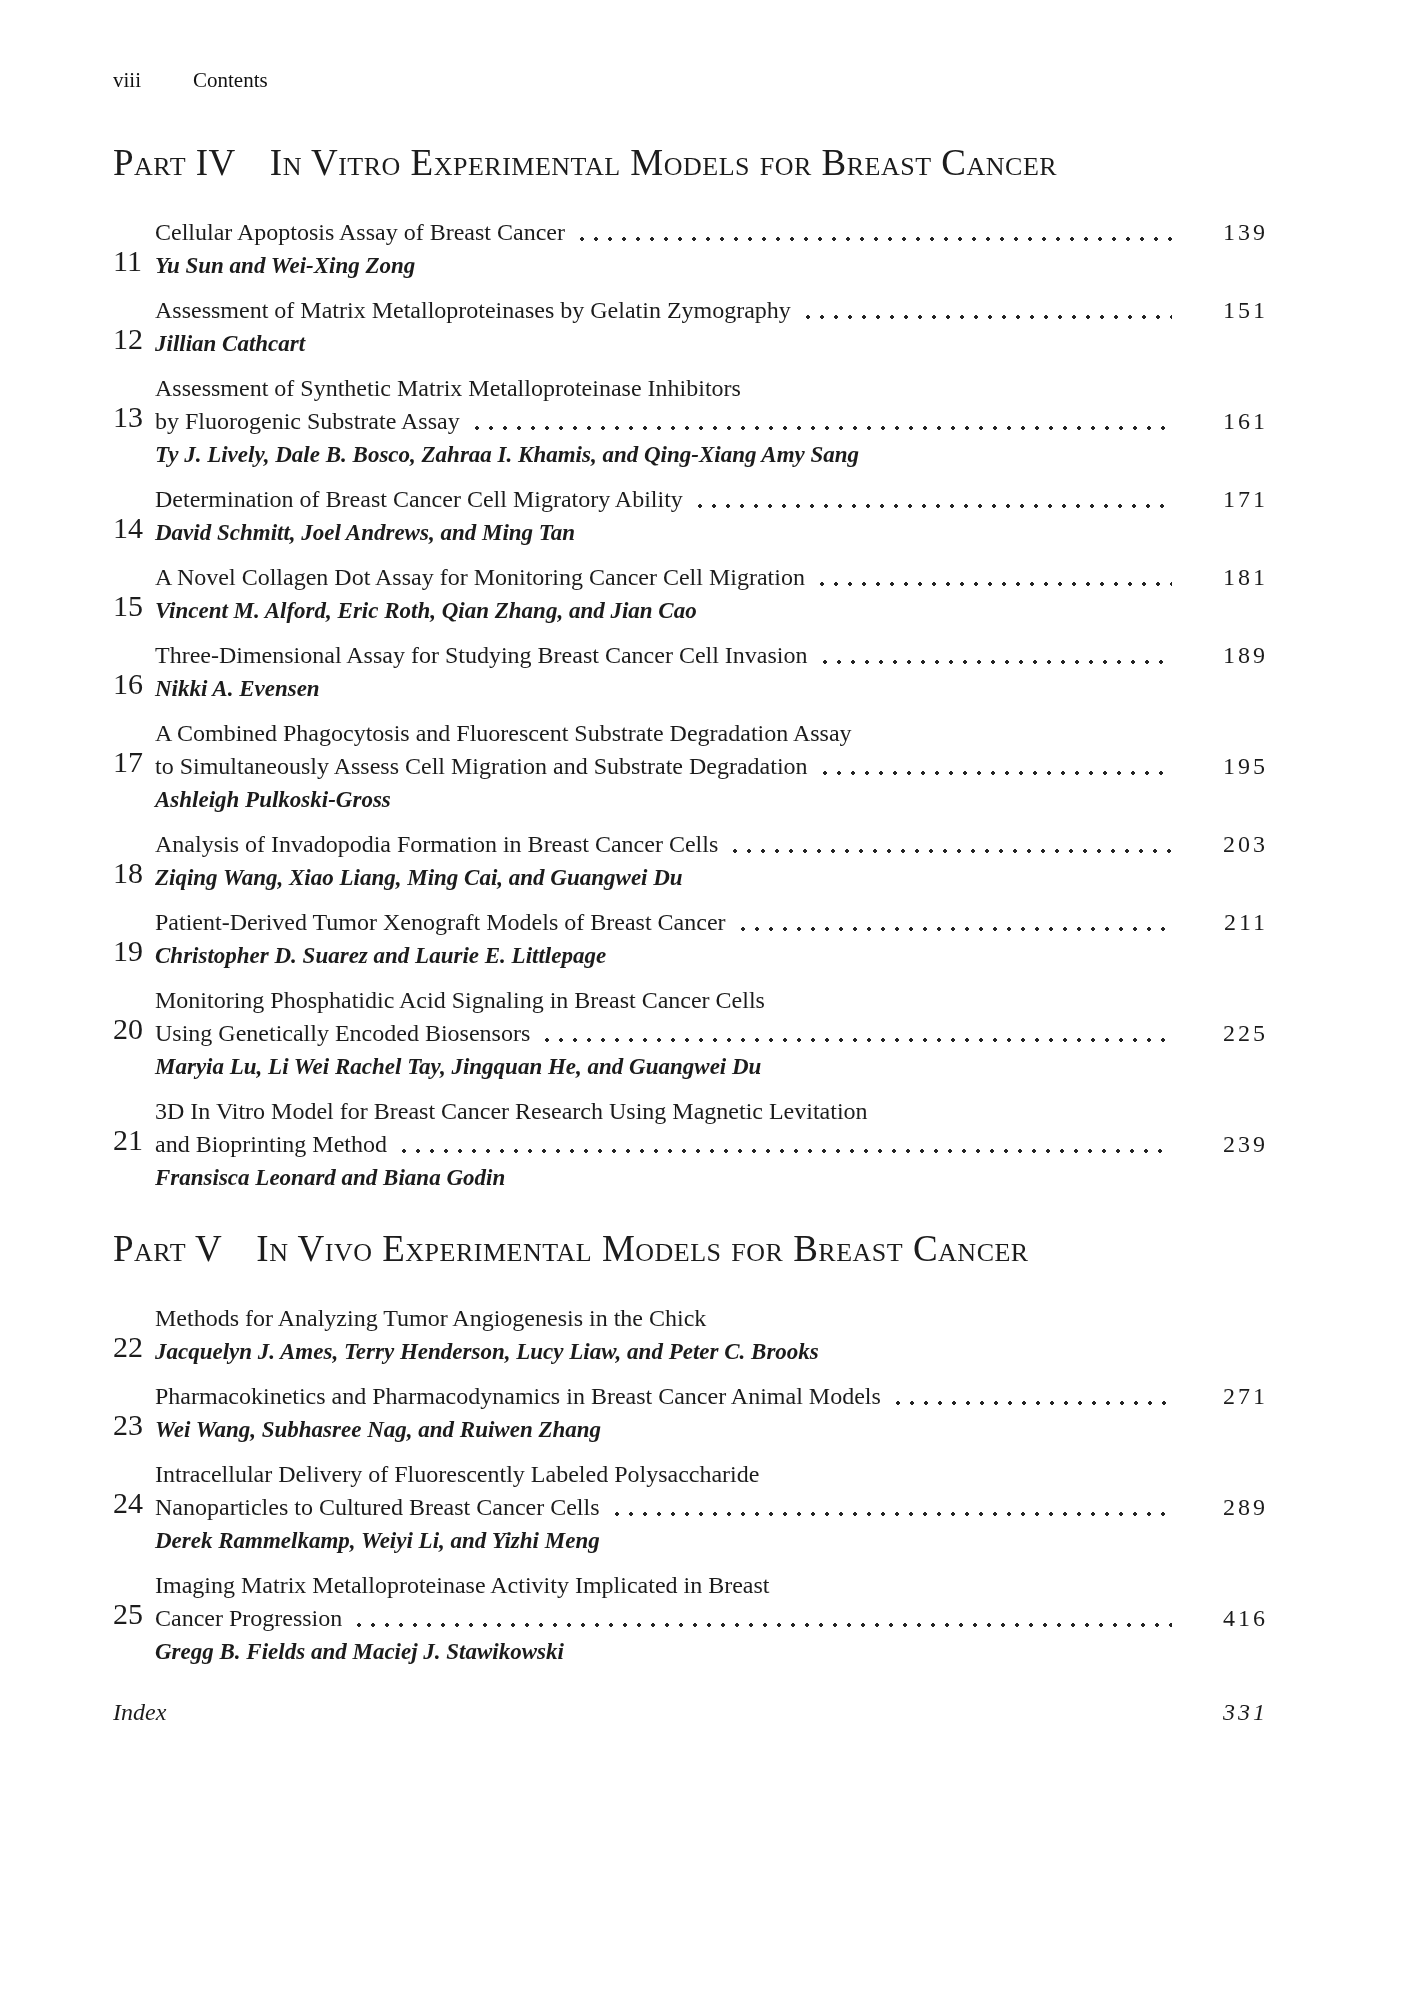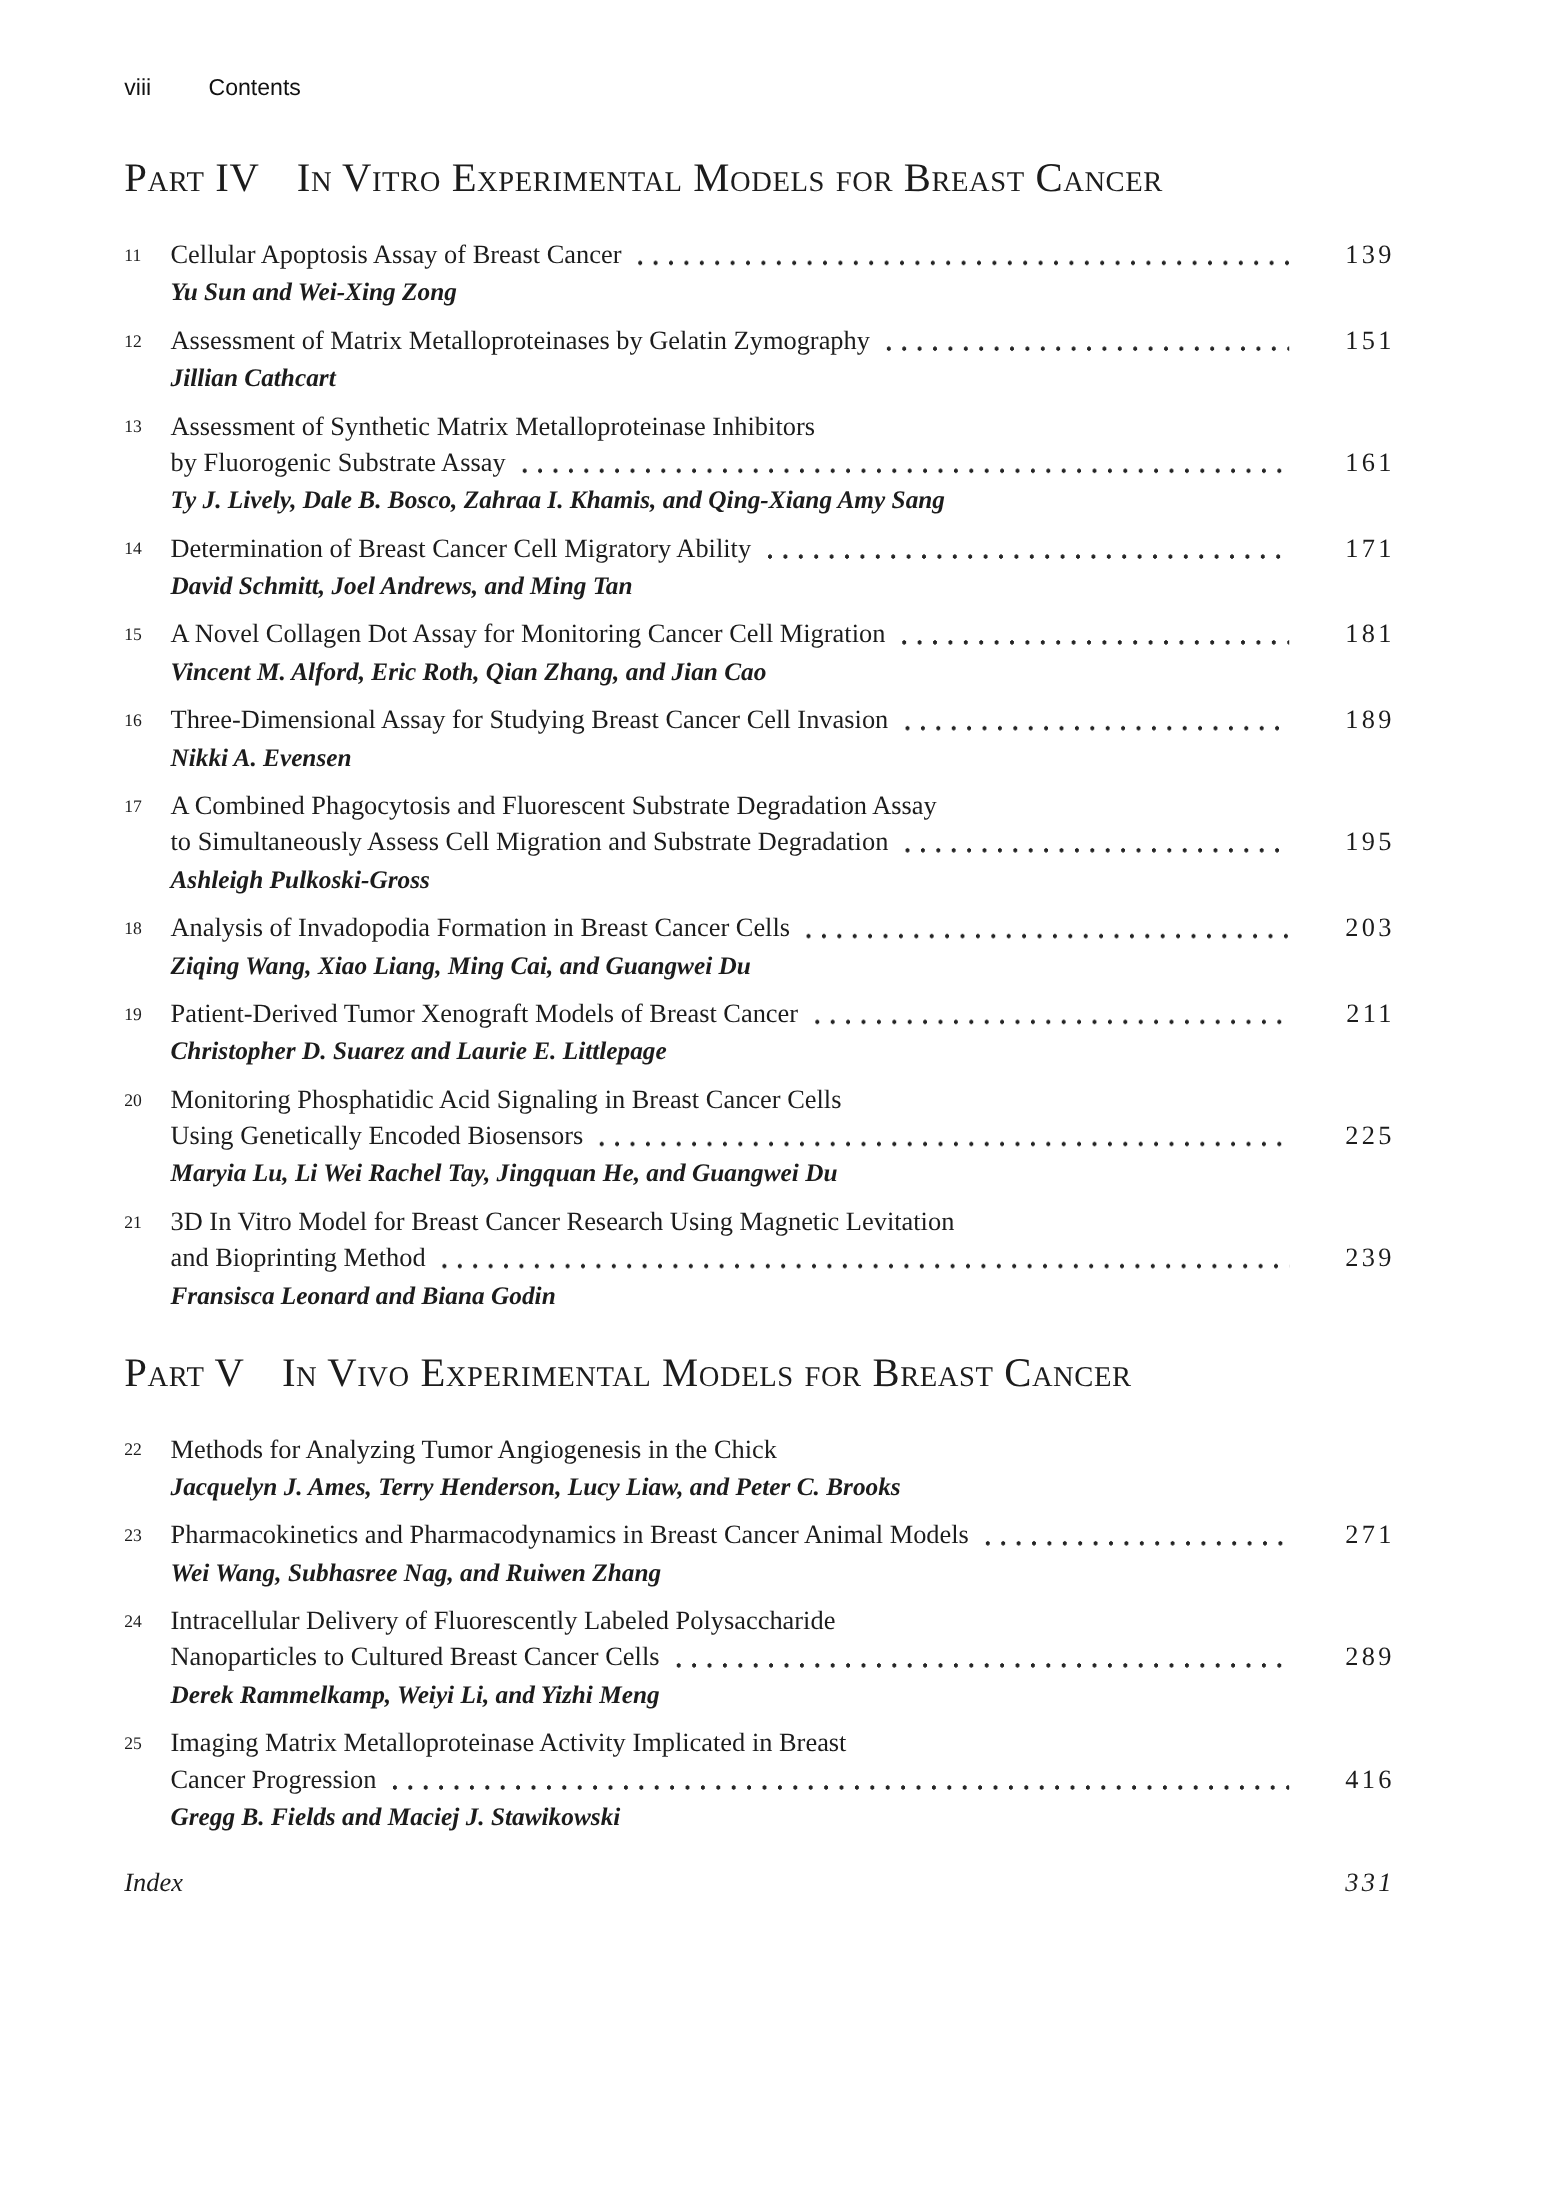--- a/index.html
+++ b/index.html
@@ -8,21 +8,21 @@
     width: 1402px;
     height: 2000px;
     background: #ffffff;
     color: #1c1c1c;
     font-family: "Liberation Serif", serif;
     box-sizing: border-box;
     padding: 68px 137px 0 113px;
     overflow: hidden;
   }
   .page-header {
-    font-family: Liberation Sans, sans-serif;
+    font-family: Liberation Serif, serif;
     font-size: 21px;
     line-height: 24px;
     color: #111;
   }
   .running-head { margin-left: 52px; }
   .part-heading {
     font-variant: small-caps;
     font-size: 37px;
     line-height: 38px;
     letter-spacing: 0.5px;
@@ -34,21 +34,22 @@
   .part-label { margin-right: 34px; }
   .entry {
     display: flex;
     align-items: flex-start;
     margin-bottom: 12px;
     font-size: 24px;
     line-height: 33px;
   }
   .num {
     flex: 0 0 42px;
-    font-size: 16px;
+    font-size: 30px;
+    margin-top: 28px;
   }
   .entry-body { flex: 1; min-width: 0; }
   .title-line { display: flex; align-items: stretch; }
   .title-text { white-space: nowrap; }
   .leader {
     flex: 1;
     margin-left: 6px;
     background-image: radial-gradient(circle, #242424 1.7px, transparent 2.1px);
     background-size: 14px 6px;
     background-repeat: repeat-x;

